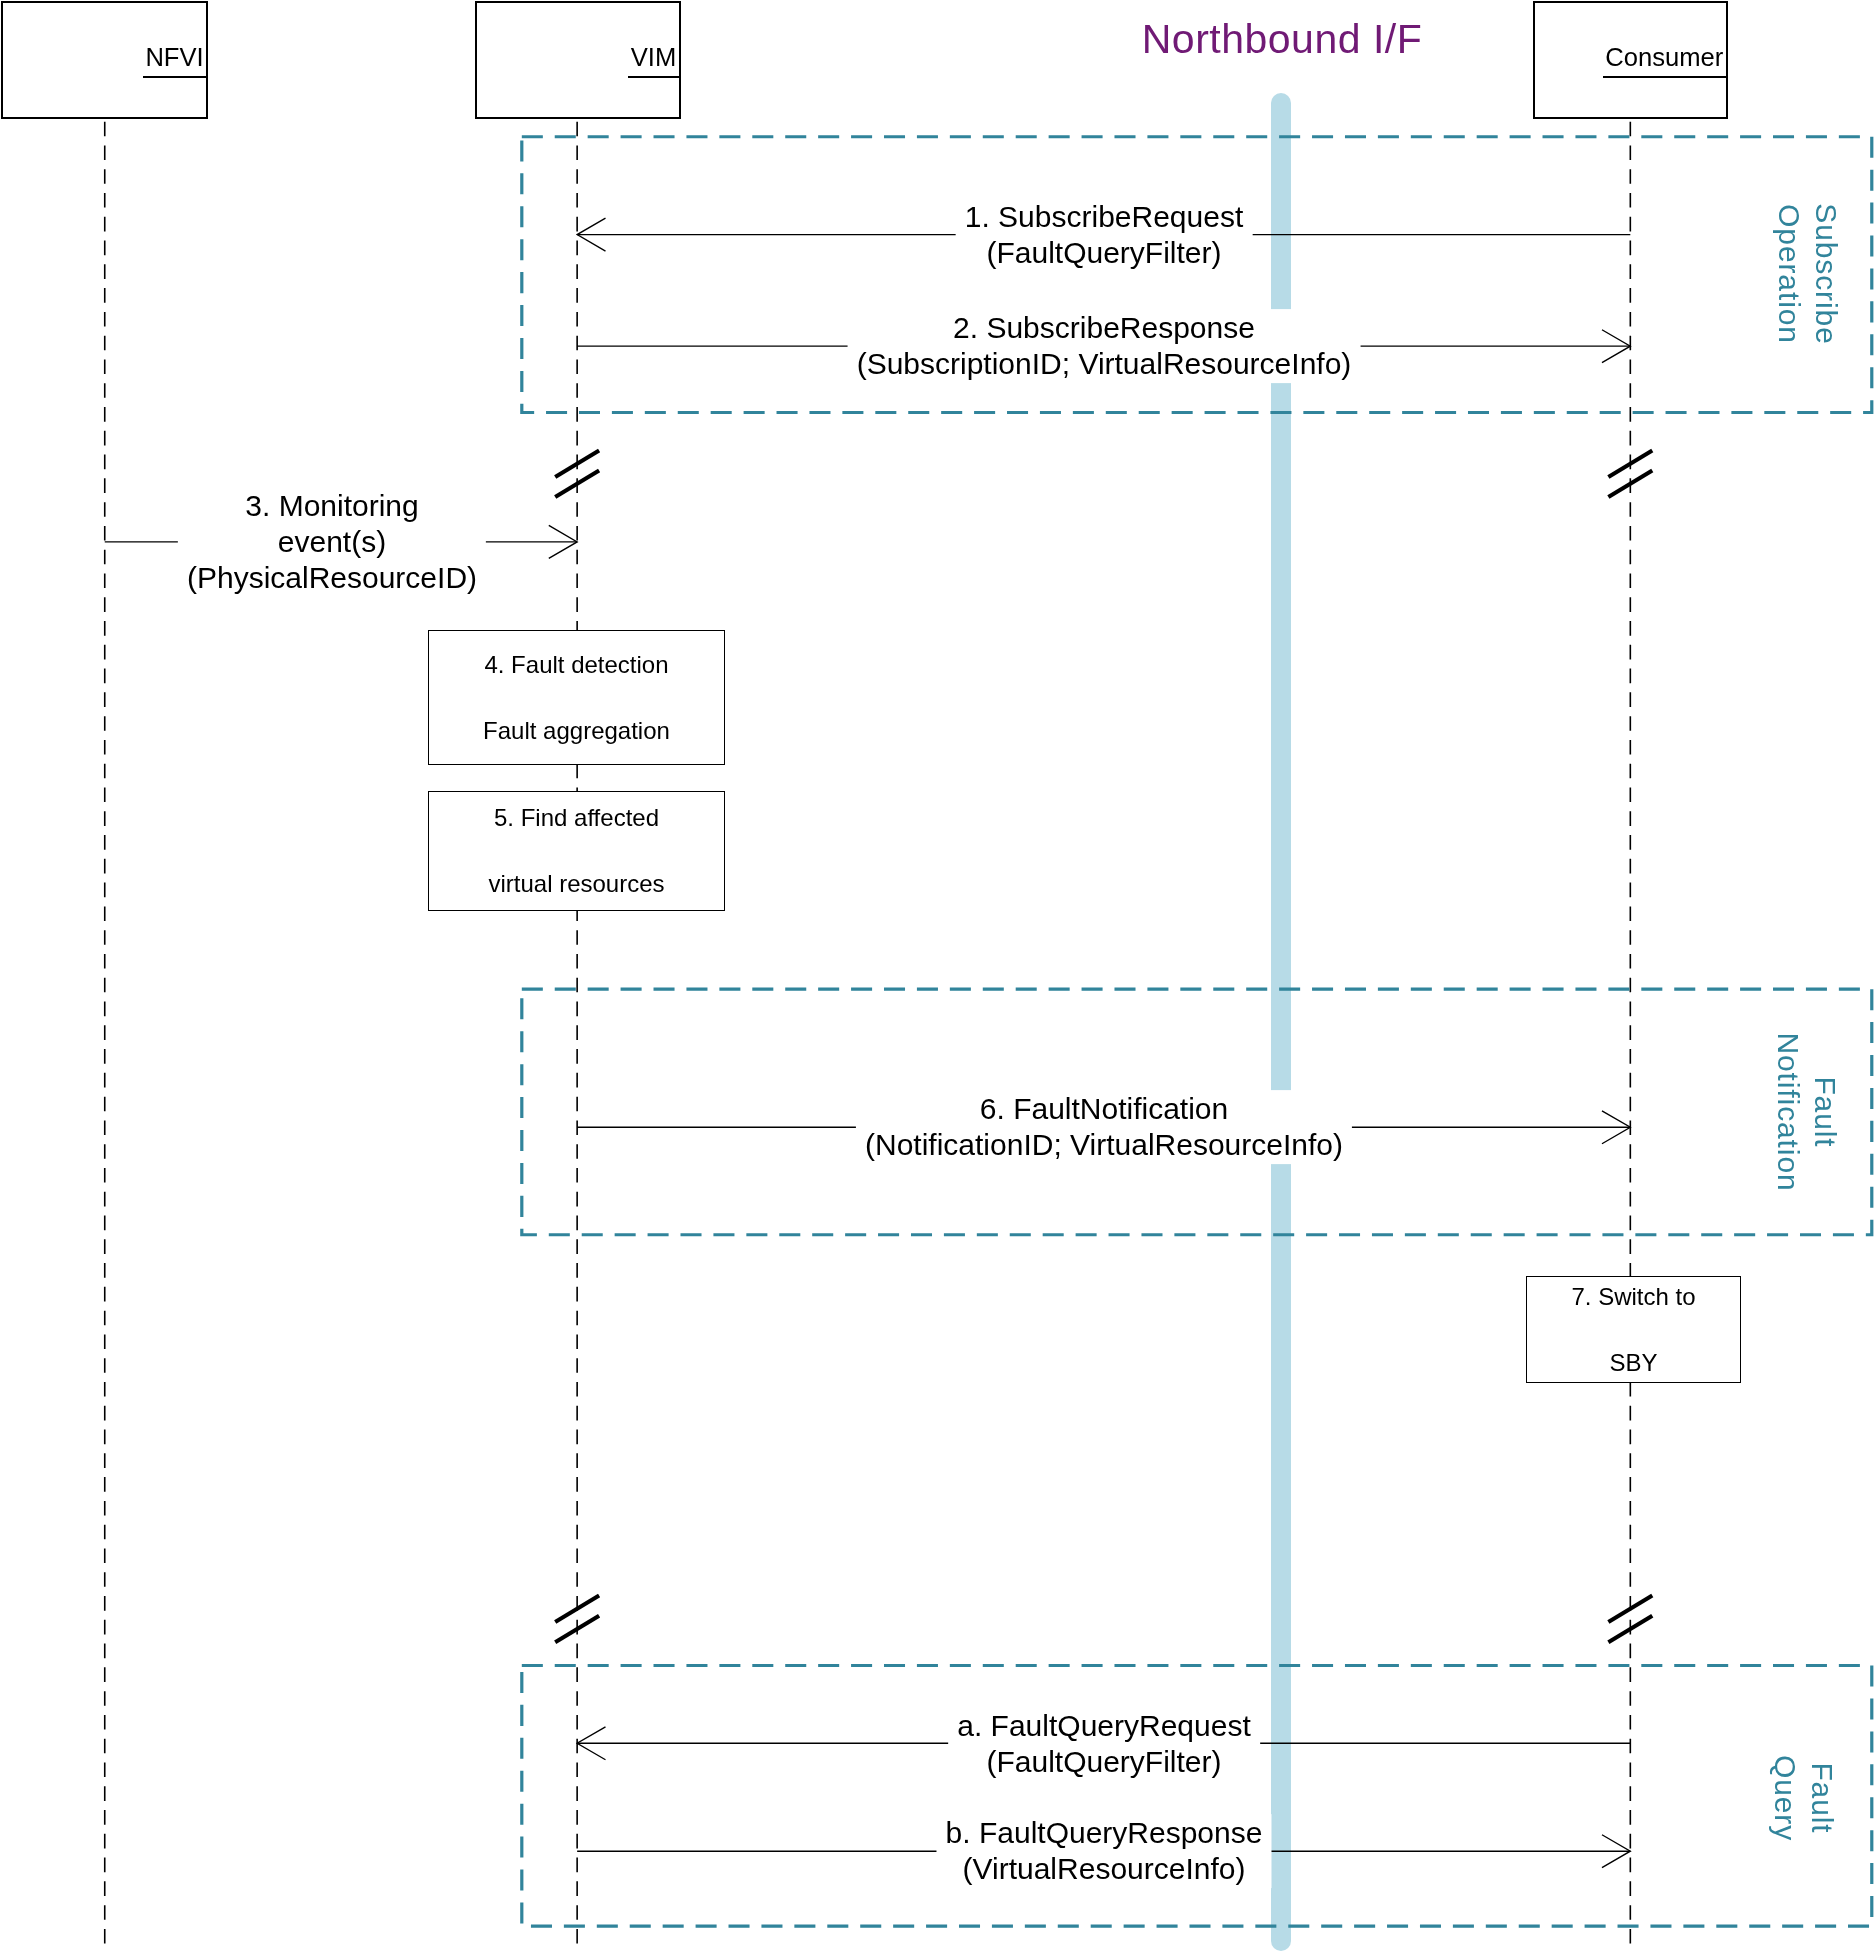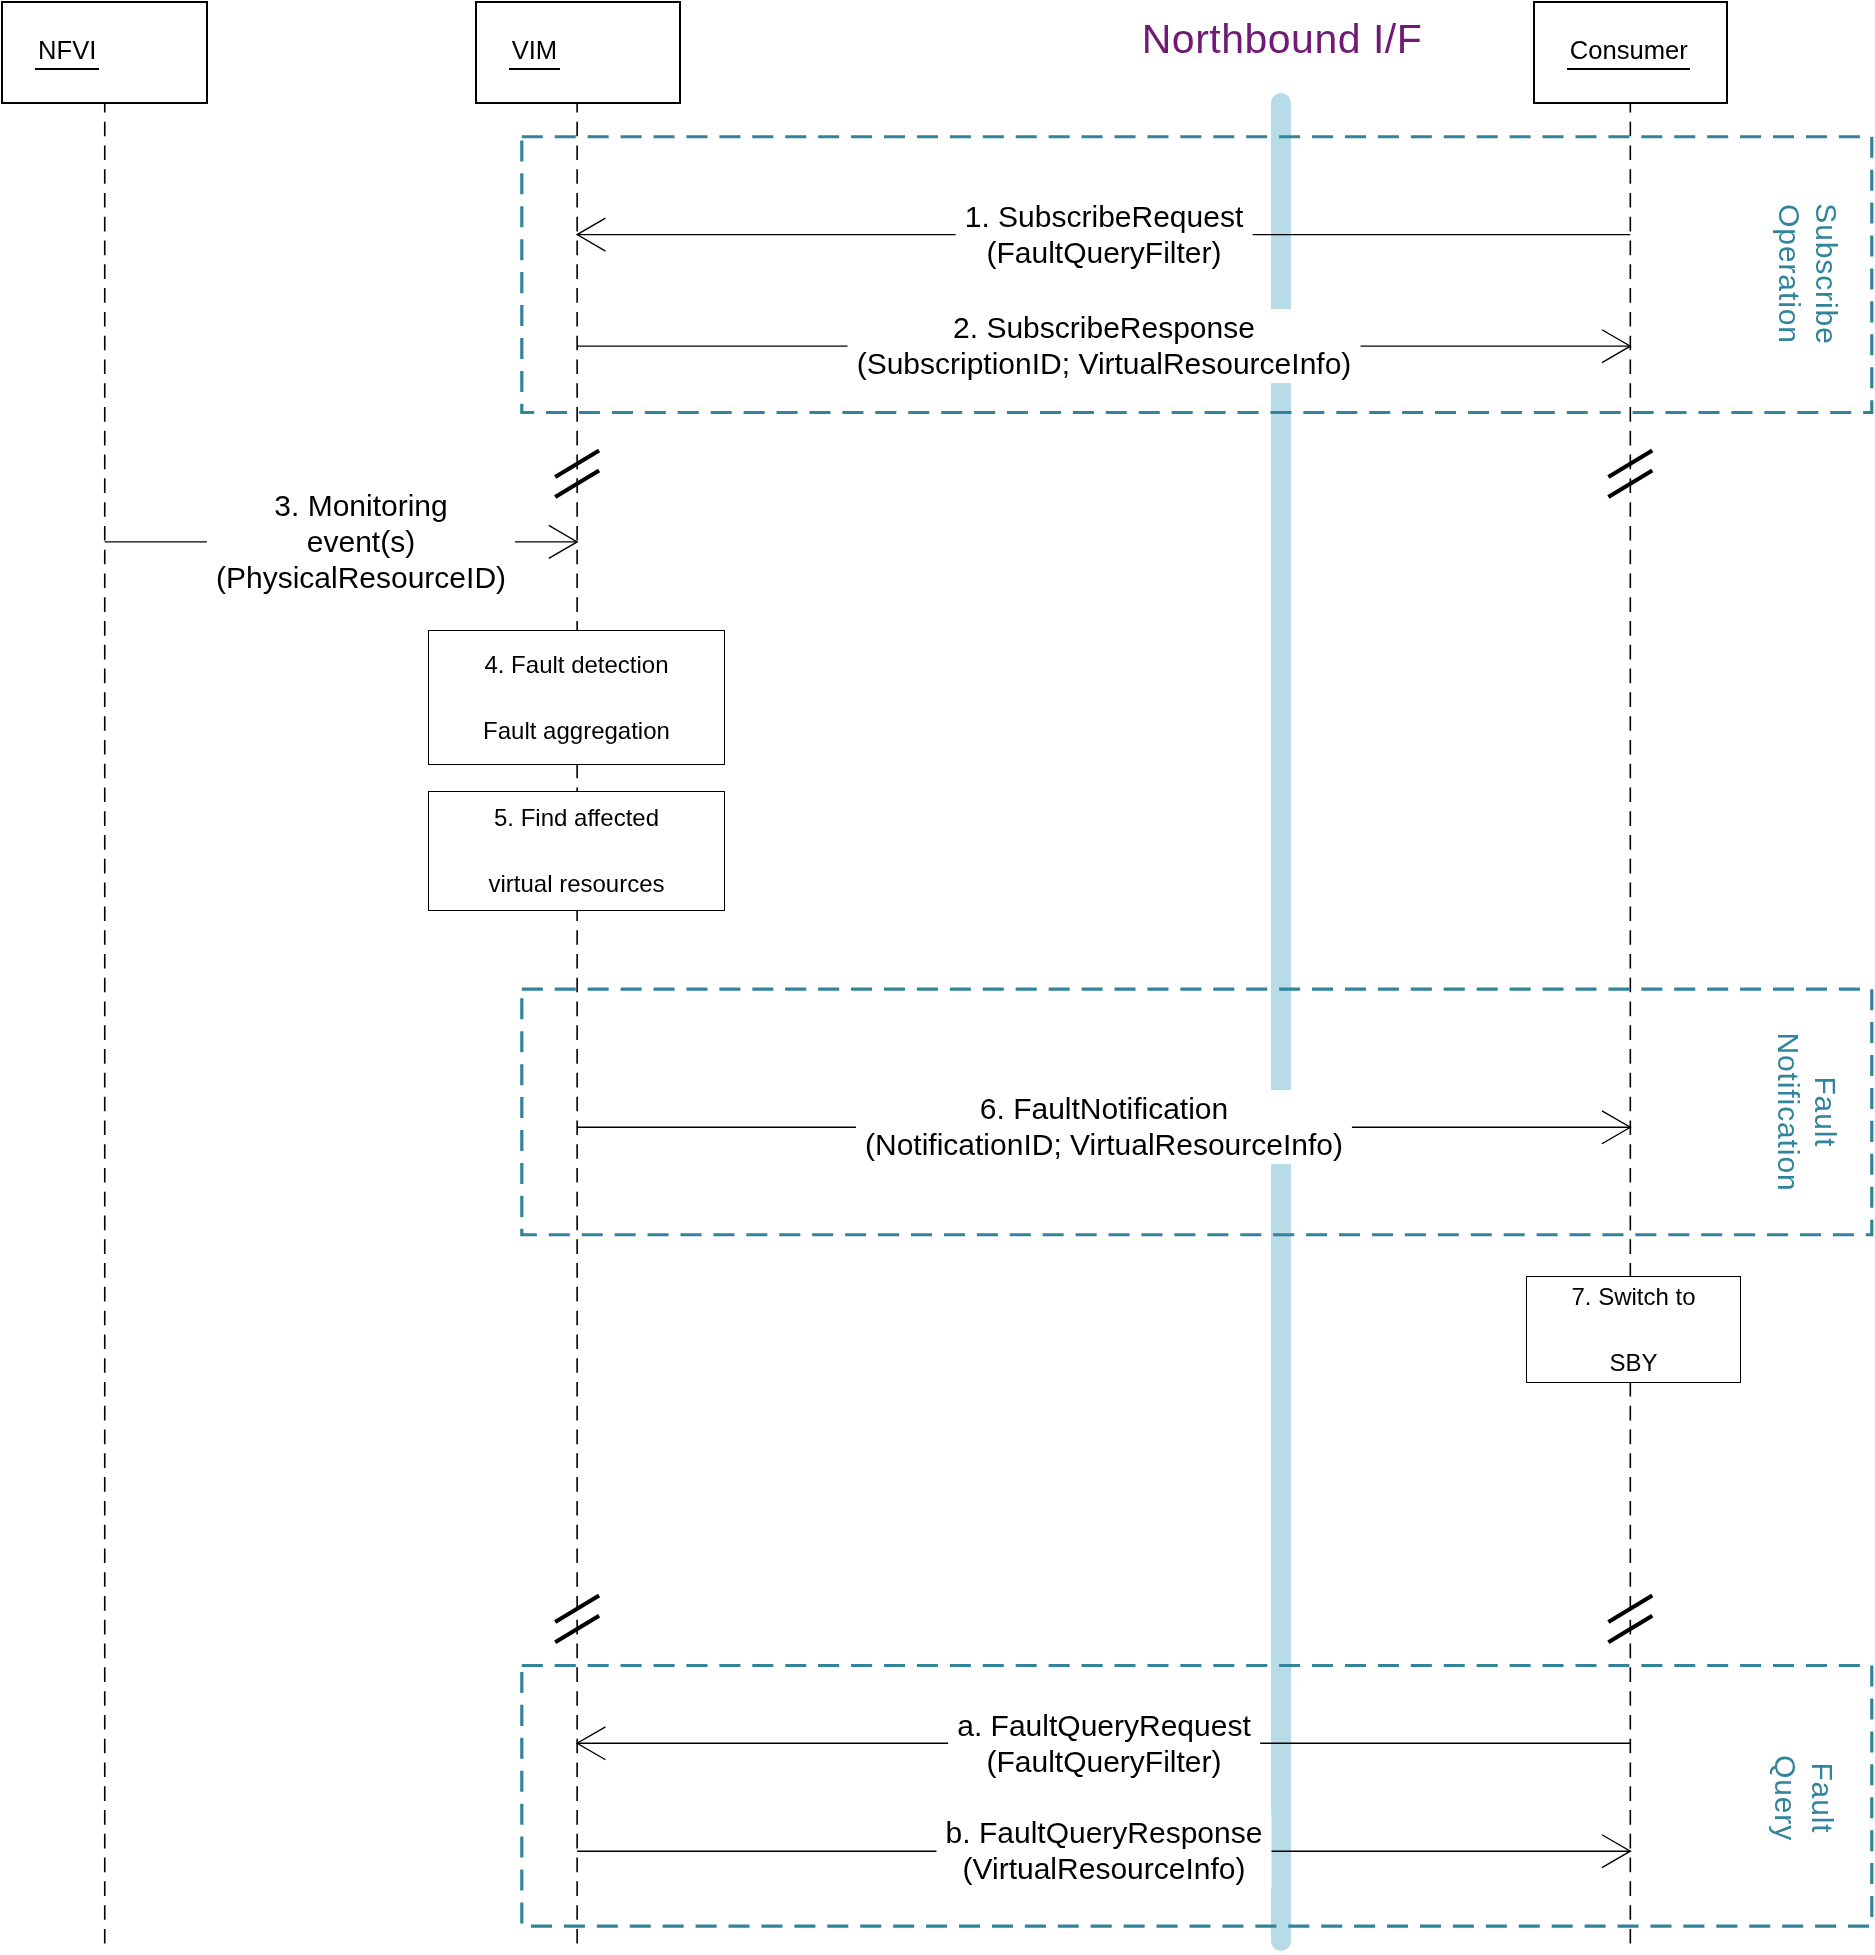--- a/index.html
+++ b/index.html
@@ -10,22 +10,22 @@
   .nb-bar{
     position:absolute;left:1271px;top:93px;width:20px;height:1858px;
     background:#B7DBE7;border-radius:11px;
   }
   svg.overlay{position:absolute;left:0;top:0;}
   .page-title{
     position:absolute;top:15.6px;left:1282px;transform:translateX(-50%);
     font-size:41px;color:#701a75;white-space:nowrap;letter-spacing:0.5px;
   }
   .actor{
-    position:absolute;top:1.4px;height:103px;background:#fff;border:2.3px solid #000;
-    display:flex;align-items:center;justify-content:flex-start;box-sizing:border-box;padding-left:32px;
+    position:absolute;top:1.4px;height:118px;background:#fff;border:2.3px solid #000;
+    display:flex;align-items:center;justify-content:flex-end;box-sizing:border-box;padding-left:32px;
   }
   .actor .lbl{font-size:25.6px;border-bottom:2.7px solid #000;padding:0 2.7px 3.7px;white-space:nowrap;}
   .step{
     position:absolute;background:#fff;border:1.4px solid #000;box-sizing:border-box;
     display:flex;flex-direction:column;align-items:center;justify-content:center;
     text-align:center;font-size:24px;line-height:34px;gap:32px;
   }
   .step.gray{color:#808080;font-size:25px;line-height:37px;}
   .msg{
     position:absolute;transform:translate(-50%,-50%);background:#fff;
@@ -131,21 +131,21 @@
   </div>
 
   <div class="msg" style="left:1104px;top:235px;">
     <div>1. SubscribeRequest</div>
     <div>(FaultQueryFilter)</div>
   </div>
   <div class="msg" style="left:1104px;top:346px;">
     <div>2. SubscribeResponse</div>
     <div>(SubscriptionID; VirtualResourceInfo)</div>
   </div>
-  <div class="msg" style="left:361px;top:542px;">
+  <div class="msg" style="left:332px;top:542px;">
     <div>3. Monitoring</div>
     <div>event(s)</div>
     <div>(PhysicalResourceID)</div>
   </div>
   <div class="msg" style="left:1104px;top:1127px;">
     <div>6. FaultNotification</div>
     <div>(NotificationID; VirtualResourceInfo)</div>
   </div>
   <div class="msg" style="left:1104px;top:1851px;">
     <div>b. FaultQueryResponse</div>

